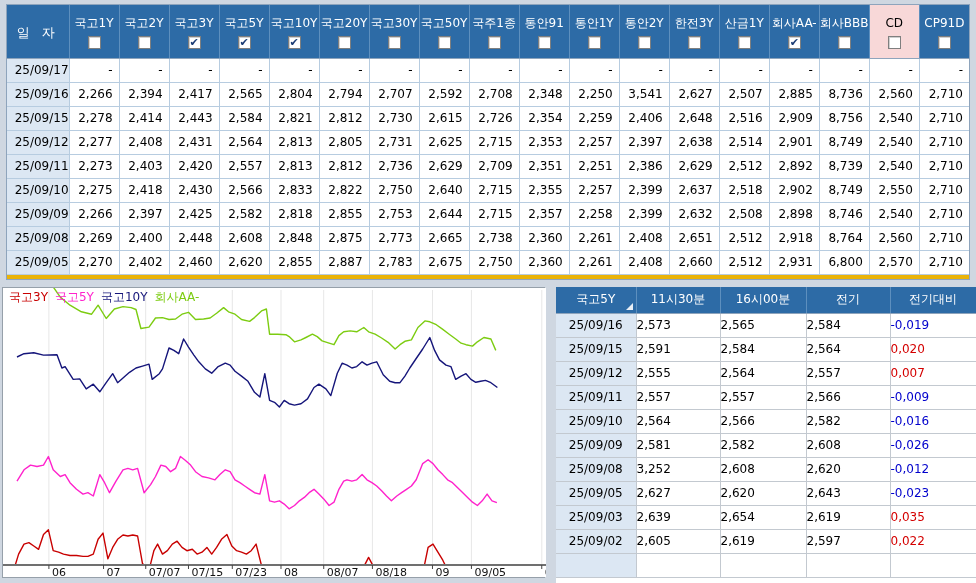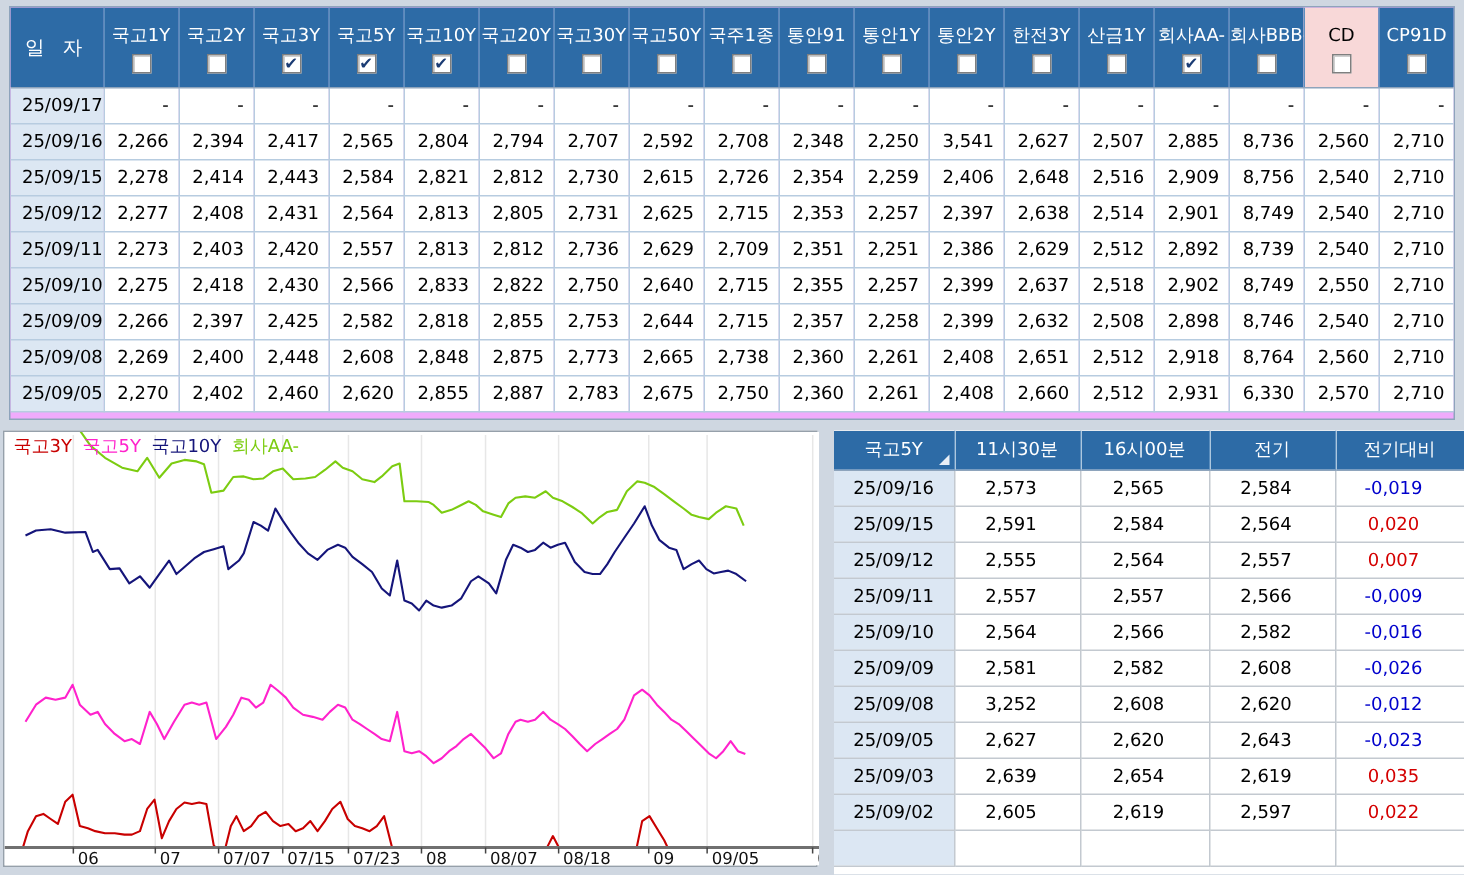--- a/index.html
+++ b/index.html
@@ -1,21 +1,21 @@
 <!DOCTYPE html>
 <html><head>
 <meta charset="utf-8">
 <style>
   * { box-sizing: border-box; margin: 0; padding: 0; }
   html,body { width: 976px; height: 583px; overflow: hidden; }
   body { background: #cfd7e1; font-family: "DejaVu Sans", sans-serif; font-size: 12px; color:#000; }
   .screen { position: relative; width: 976px; height: 583px; }
 
   
-  .top-panel { position:absolute; left:6px; top:4px; width:964px; height:276px; background:#f0abfc; border:1px solid #8ea4bc; overflow:hidden; }
+  .top-panel { position:absolute; left:6px; top:4px; width:964px; height:276px; background:#eab308; border:1px solid #8ea4bc; overflow:hidden; }
   table { border-collapse: collapse; table-layout: fixed; }
   #tt { width: 963px; }
   #tt th { height:53px; background:#2d6ba6; color:#fff; font-weight:normal; font-size:12px;
            border-right:1px solid #5d8fbe; border-bottom:1px solid #8ea4bc; vertical-align:middle; }
   #tt th.hl { background:#f8d8d8; color:#000; }
   #tt th .lbl { display:block; text-align:center; line-height:14px; padding-top:3px; white-space:nowrap; overflow:hidden; }
   .cb { width:13px; height:13px; background:#fff; border:1px solid #7f7f7f; box-shadow: inset 1px 1px 0 #cfcfcf;
         margin:6px auto 0; display:flex; align-items:center; justify-content:center;
         font-size:11px; line-height:10px; color:#1b3c74; font-weight:bold; }
   #tt td { height:24px; font-size:12px; background:#fff; border-right:1px solid #b7cce0; border-bottom:1px solid #b7cce0;
@@ -27,21 +27,21 @@
   .chart-panel { position:absolute; left:2px; top:287px; width:543px; height:291px; background:#fff; border:1px solid #96a0aa; }
   .legend { position:absolute; left:6px; top:1px; z-index:2; white-space:nowrap; font-size:12px; }
   .legend span { margin-right:7px; }
 
   
   .q-panel { position:absolute; left:556px; top:287px; width:420px; height:296px; background:#fff; overflow:hidden; }
   #qt { width:420px; }
   #qt th { height:26px; background:#2d6ba6; color:#fff; font-weight:normal; font-size:12px;
            border-right:1px solid #5d8fbe; border-bottom:1px solid #8ea4bc; position:relative; }
   #qt td { height:24px; font-size:12px; background:#fff; border-right:1px solid #c3c9d0; border-bottom:1px solid #c3c9d0;
-           text-align:center; padding-right:8px; white-space:nowrap; }
+           text-align:left; padding-right:8px; white-space:nowrap; }
   #qt td.date { background:#dce7f3; text-align:center; padding-right:0; }
   #qt td.neg { color:#0000cc; }
   #qt td.pos { color:#d40000; }
   .sort-tri { position:absolute; right:3px; bottom:3px; width:0; height:0;
               border-left:7px solid transparent; border-bottom:7px solid #e9eff6; }
 </style>
 </head>
 <body>
 
 <div class="screen">
@@ -326,21 +326,21 @@
             <td>2,887</td>
             <td>2,783</td>
             <td>2,675</td>
             <td>2,750</td>
             <td>2,360</td>
             <td>2,261</td>
             <td>2,408</td>
             <td>2,660</td>
             <td>2,512</td>
             <td>2,931</td>
-            <td>6,330</td>
+            <td>6,800</td>
             <td>2,570</td>
             <td>2,710</td>
           </tr>
         </tbody>
       </table>
   </div>
 
   <div class="chart-panel">
     <div class="legend" id="legend"><span style="color: rgb(200, 0, 0);">국고3Y</span><span style="color: rgb(255, 34, 204);">국고5Y</span><span style="color: rgb(21, 21, 122);">국고10Y</span><span style="color: rgb(124, 204, 17);">회사AA-</span></div>
     <svg id="chart" width="543" height="289">

